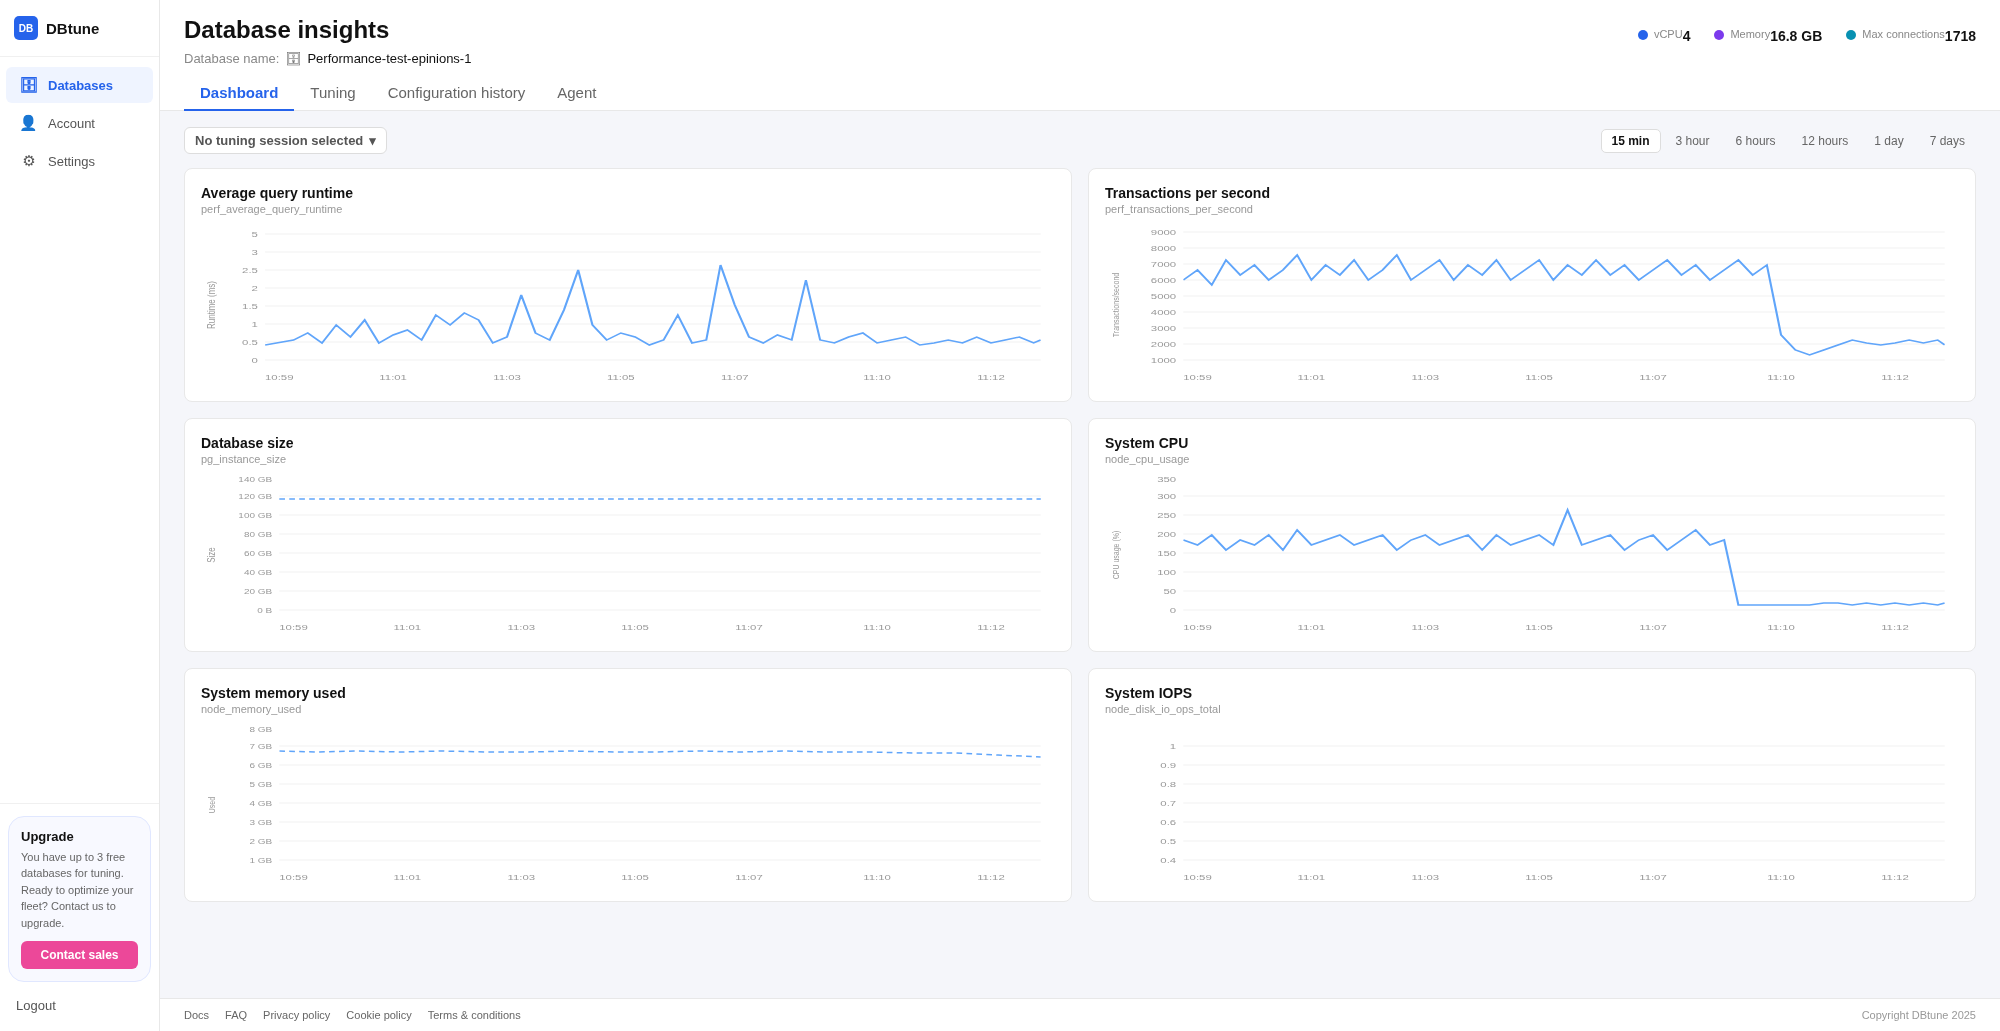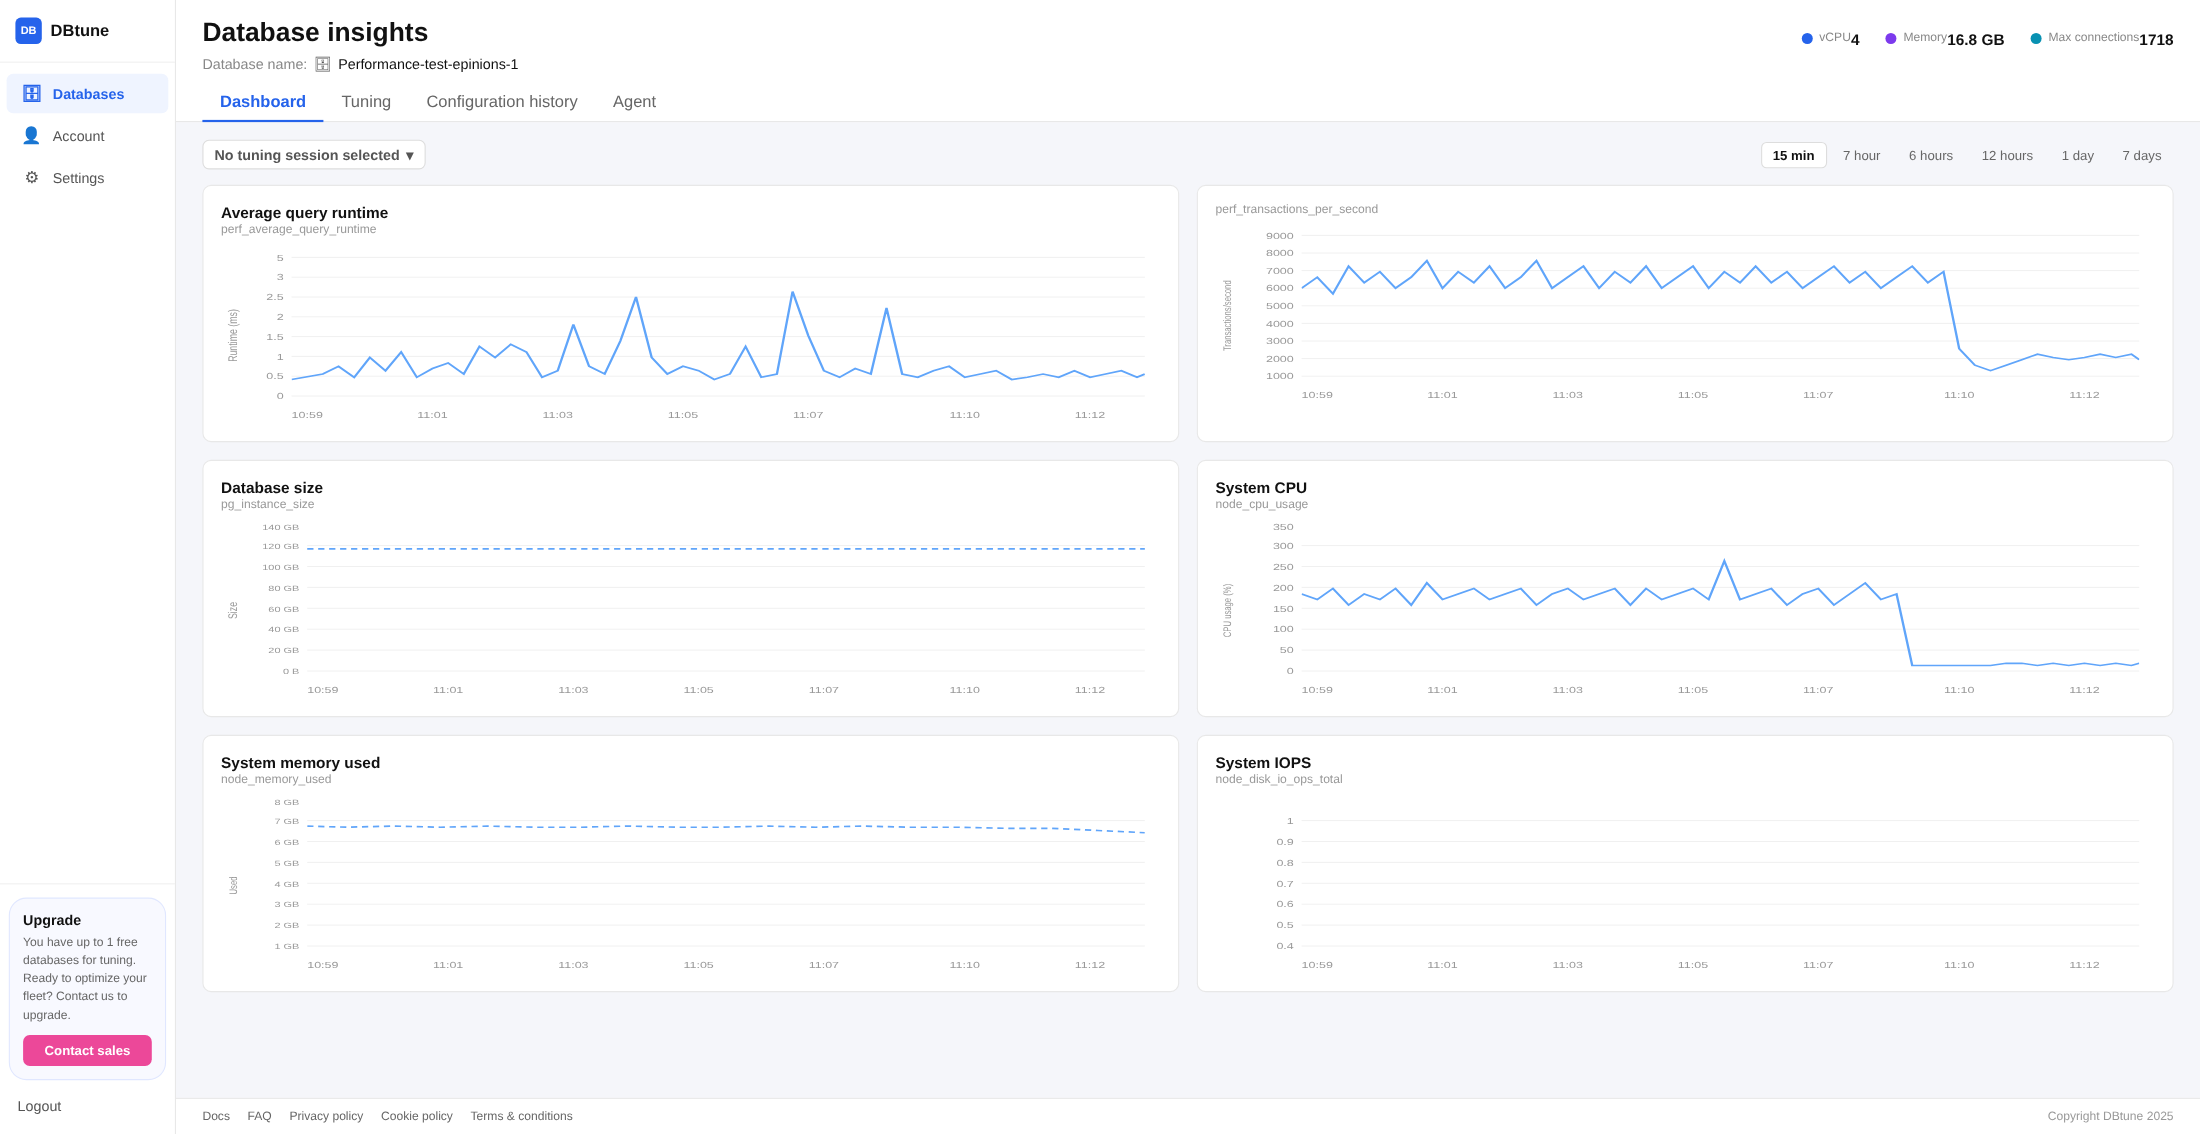--- a/index.html
+++ b/index.html
@@ -84,21 +84,21 @@
       <span>Account</span>
     </div>
     <div class="sidebar-item">
       <span class="sidebar-item-icon">⚙</span>
       <span>Settings</span>
     </div>
   </div>
   <div class="sidebar-footer">
     <div class="upgrade-card">
       <div class="upgrade-title">Upgrade</div>
-      <div class="upgrade-text">You have up to 1 free databases for tuning. Ready to optimize your fleet? Contact us to upgrade.</div>
+      <div class="upgrade-text">You have up to 3 free databases for tuning. Ready to optimize your fleet? Contact us to upgrade.</div>
       <button class="contact-sales-btn">Contact sales</button>
     </div>
     <span class="logout-link">Logout</span>
   </div>
 </div>
 
 <div class="main">
   <div class="main-header header-wrap">
     <div style="display:flex; justify-content:space-between; align-items:flex-start;">
       <div>
@@ -142,21 +142,21 @@
   </div>
 
   <div class="content">
     <div class="toolbar-row">
       <div class="session-select">
         <span>No tuning session selected</span>
         <span>▾</span>
       </div>
       <div class="time-filters">
         <button class="time-btn active">15 min</button>
-        <button class="time-btn">7 hour</button>
+        <button class="time-btn">3 hour</button>
         <button class="time-btn">6 hours</button>
         <button class="time-btn">12 hours</button>
         <button class="time-btn">1 day</button>
         <button class="time-btn">7 days</button>
       </div>
     </div>
 
     <div class="charts-grid">
 
       <div class="chart-card">
@@ -198,20 +198,21 @@
             <text x="295" y="155" text-anchor="middle" font-size="8" fill="#999">11:05</text>
             <text x="375" y="155" text-anchor="middle" font-size="8" fill="#999">11:07</text>
             <text x="475" y="155" text-anchor="middle" font-size="8" fill="#999">11:10</text>
             <text x="555" y="155" text-anchor="middle" font-size="8" fill="#999">11:12</text>
             <text x="320" y="167" text-anchor="middle" font-size="8" fill="#999">Time</text>
           </svg>
         </div>
       </div>
 
       <div class="chart-card">
+        <div class="chart-title">Transactions per second</div>
         <div class="chart-subtitle">perf_transactions_per_second</div>
         <div class="chart-area">
           <svg class="chart" viewBox="0 0 600 160" preserveAspectRatio="none">
             <defs>
                 <clipPath id="clip2">
                   <rect x="55" y="5" width="535" height="130"></rect>
                 </clipPath>
               </defs>
             <line x1="55" y1="135" x2="590" y2="135" stroke="#e8e8e8" stroke-width="0.5"></line>
             <line x1="55" y1="119" x2="590" y2="119" stroke="#e8e8e8" stroke-width="0.5"></line>

